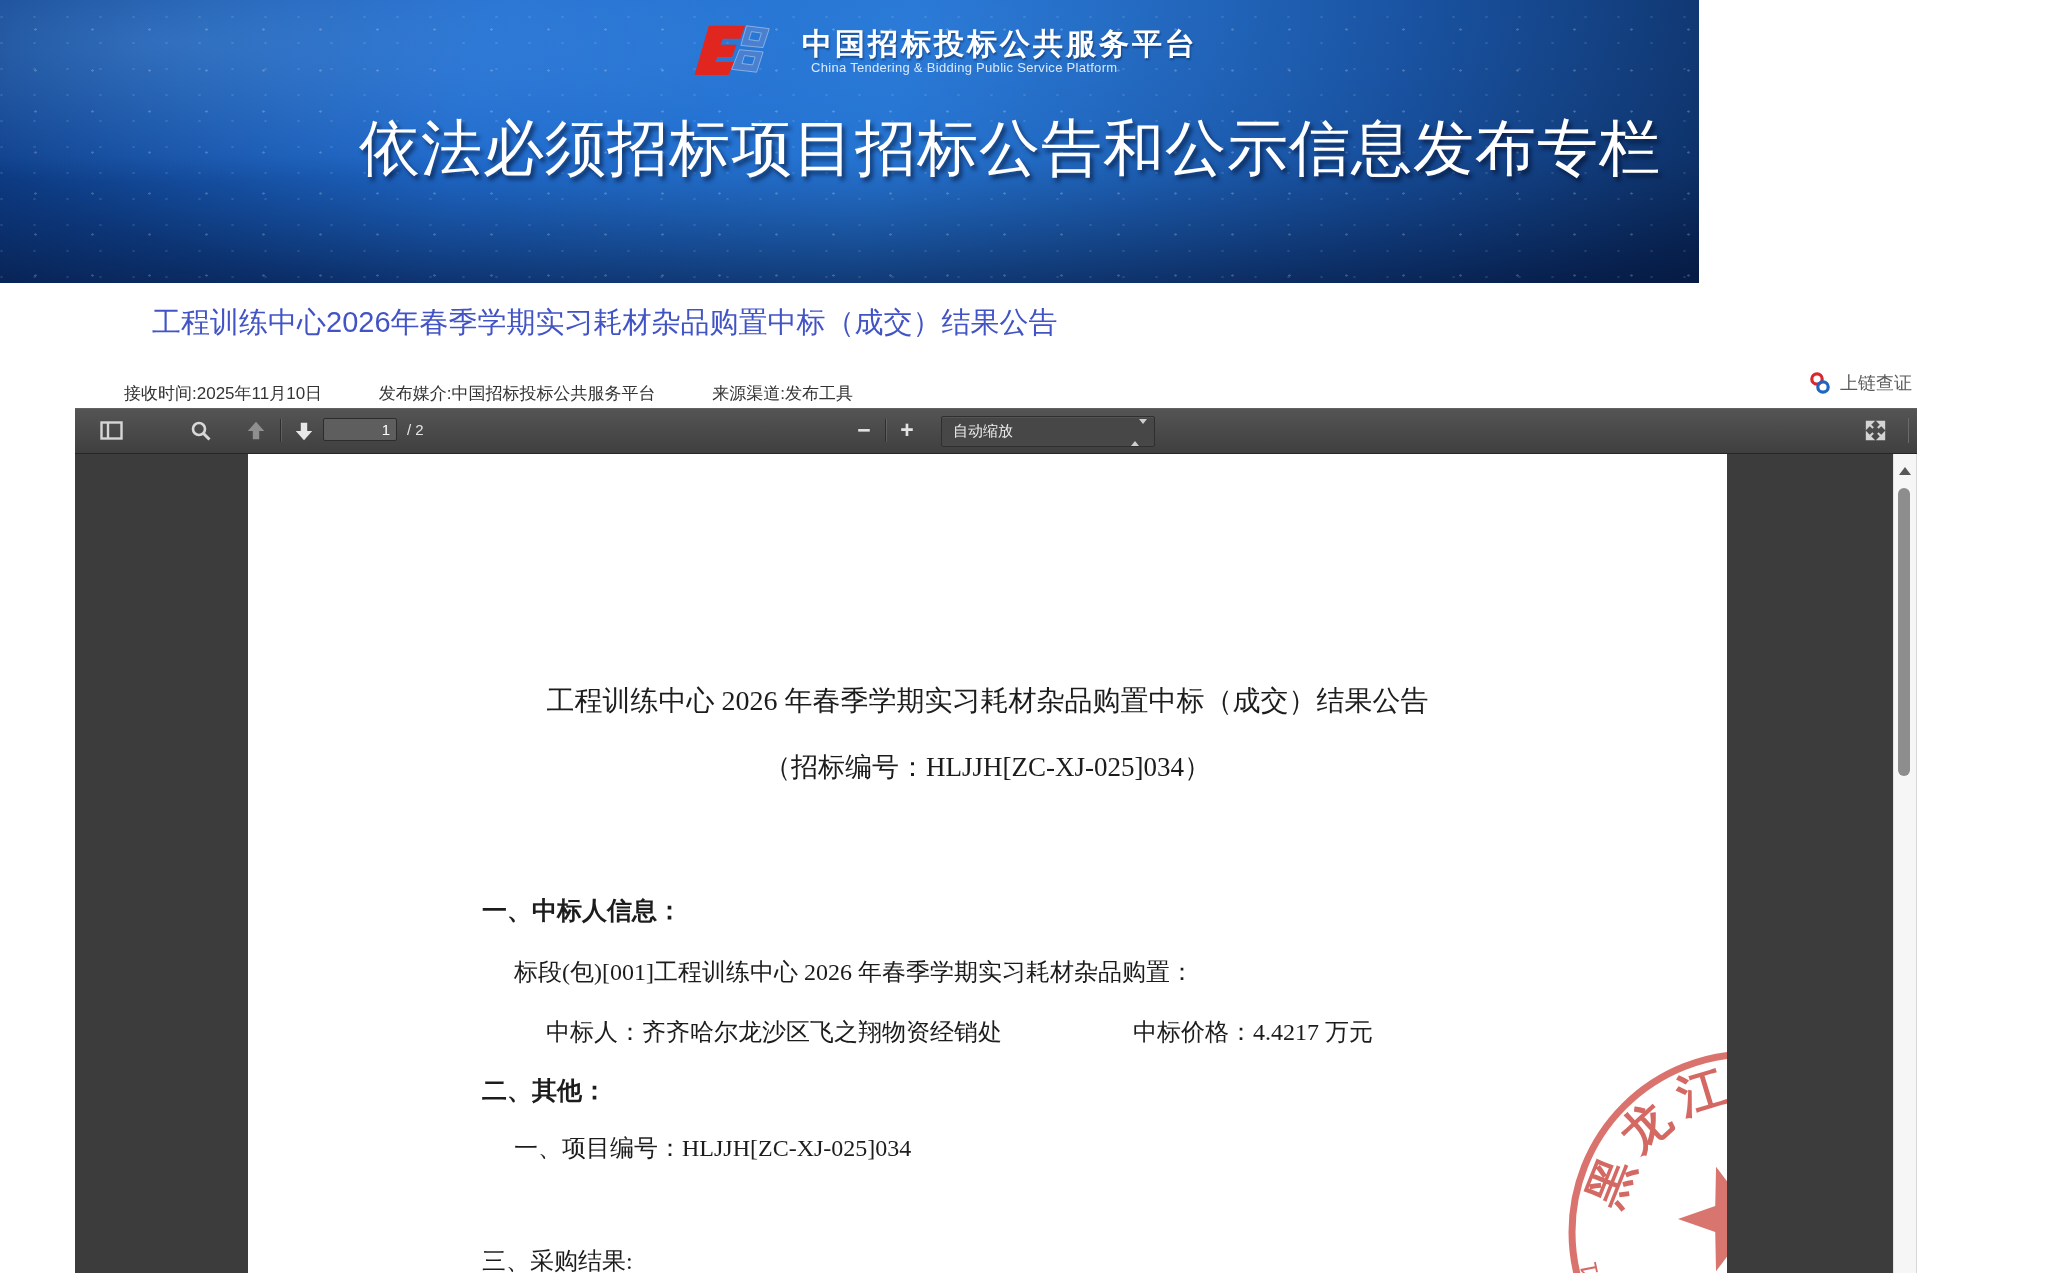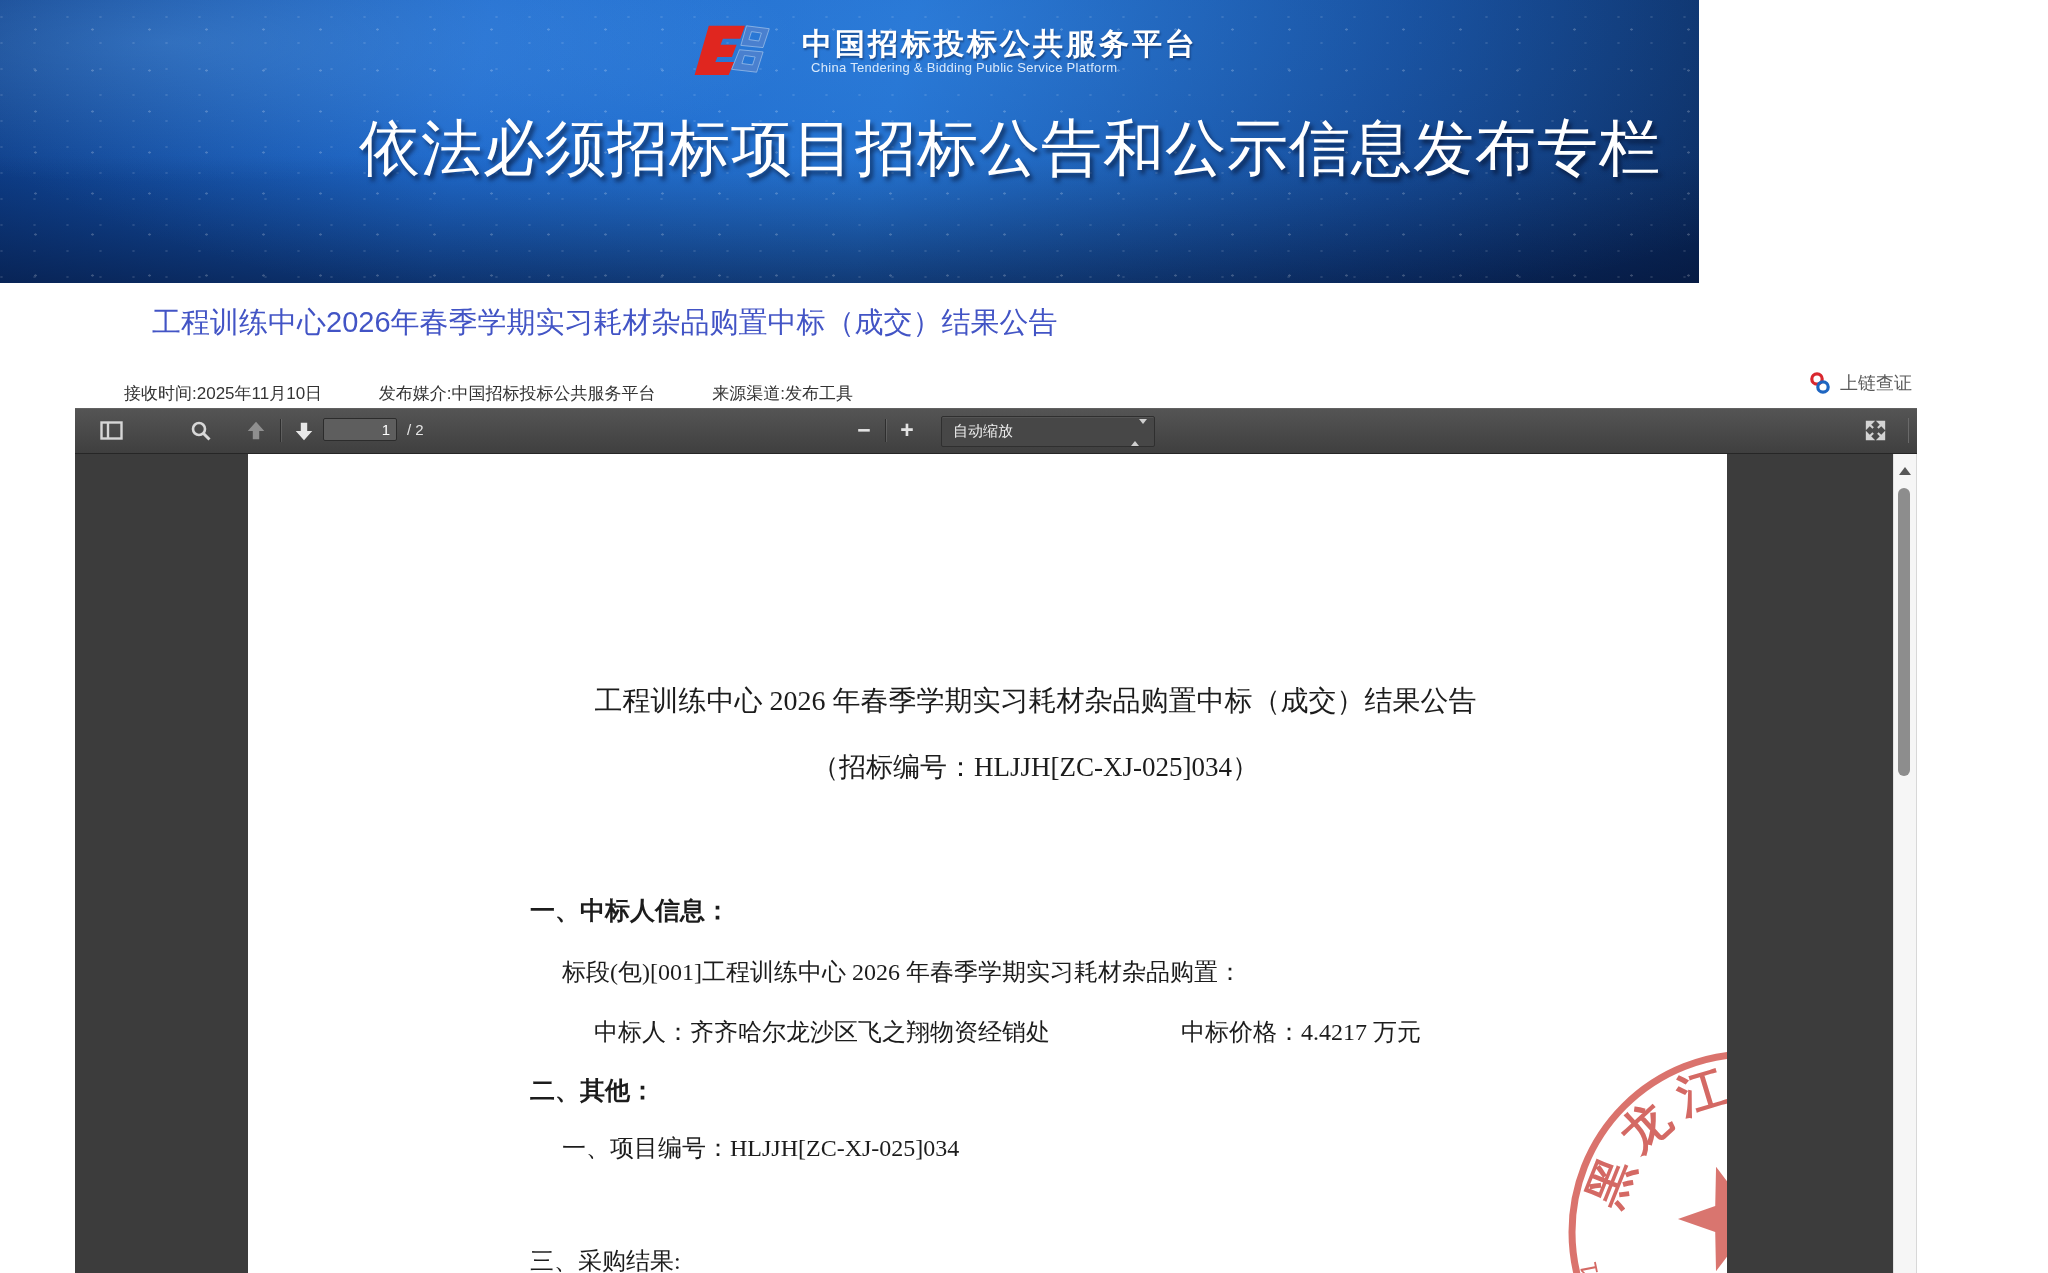--- a/index.html
+++ b/index.html
@@ -84,21 +84,21 @@
   .scale-arrows{position:absolute;right:14px;top:7px;width:9px;}
   .scale-arrows .up{width:0;height:0;border-left:4.5px solid transparent;border-right:4.5px solid transparent;border-bottom:5px solid #cfcfcf;margin-bottom:3px;}
   .scale-arrows .dn{width:0;height:0;border-left:4.5px solid transparent;border-right:4.5px solid transparent;border-top:5px solid #cfcfcf;}
   .tb-right-sep{position:absolute;right:8px;top:10px;width:1px;height:25px;background:#6a6a6a;}
   
   .viewer-body{position:absolute;left:0;top:46px;width:100%;height:819px;background:#3c3c3c;}
   .pdf-page{
     position:absolute;left:173px;top:0;width:1479px;height:819px;background:#fff;
     overflow:hidden;font-family:"Liberation Serif","DejaVu Serif",serif;color:#1c1c1c;
   }
-  .doc-line{position:absolute;white-space:nowrap;font-size:24px;padding-left:48px;}
+  .doc-line{position:absolute;white-space:nowrap;font-size:24px;}
   .doc-center{left:0;width:100%;text-align:center;}
   .doc-h{font-weight:bold;font-size:25px;font-family:"Liberation Sans","DejaVu Sans",sans-serif;}
   .scrollbar{
     position:absolute;right:0;top:0;width:22px;height:819px;background:#f6f6f6;
     border-left:1px solid #e2e2e2;border-right:1px solid #d8d8d8;
   }
   .sb-up{position:absolute;left:5px;top:13px;width:0;height:0;cursor:pointer;
     border-left:6px solid transparent;border-right:6px solid transparent;border-bottom:8px solid #585858;}
   .sb-thumb{position:absolute;left:4px;top:34px;width:12px;height:288px;background:#8d8d8d;border-radius:6px;cursor:pointer;}
   .stamp{position:absolute;left:1317px;top:593px;opacity:.88;}

